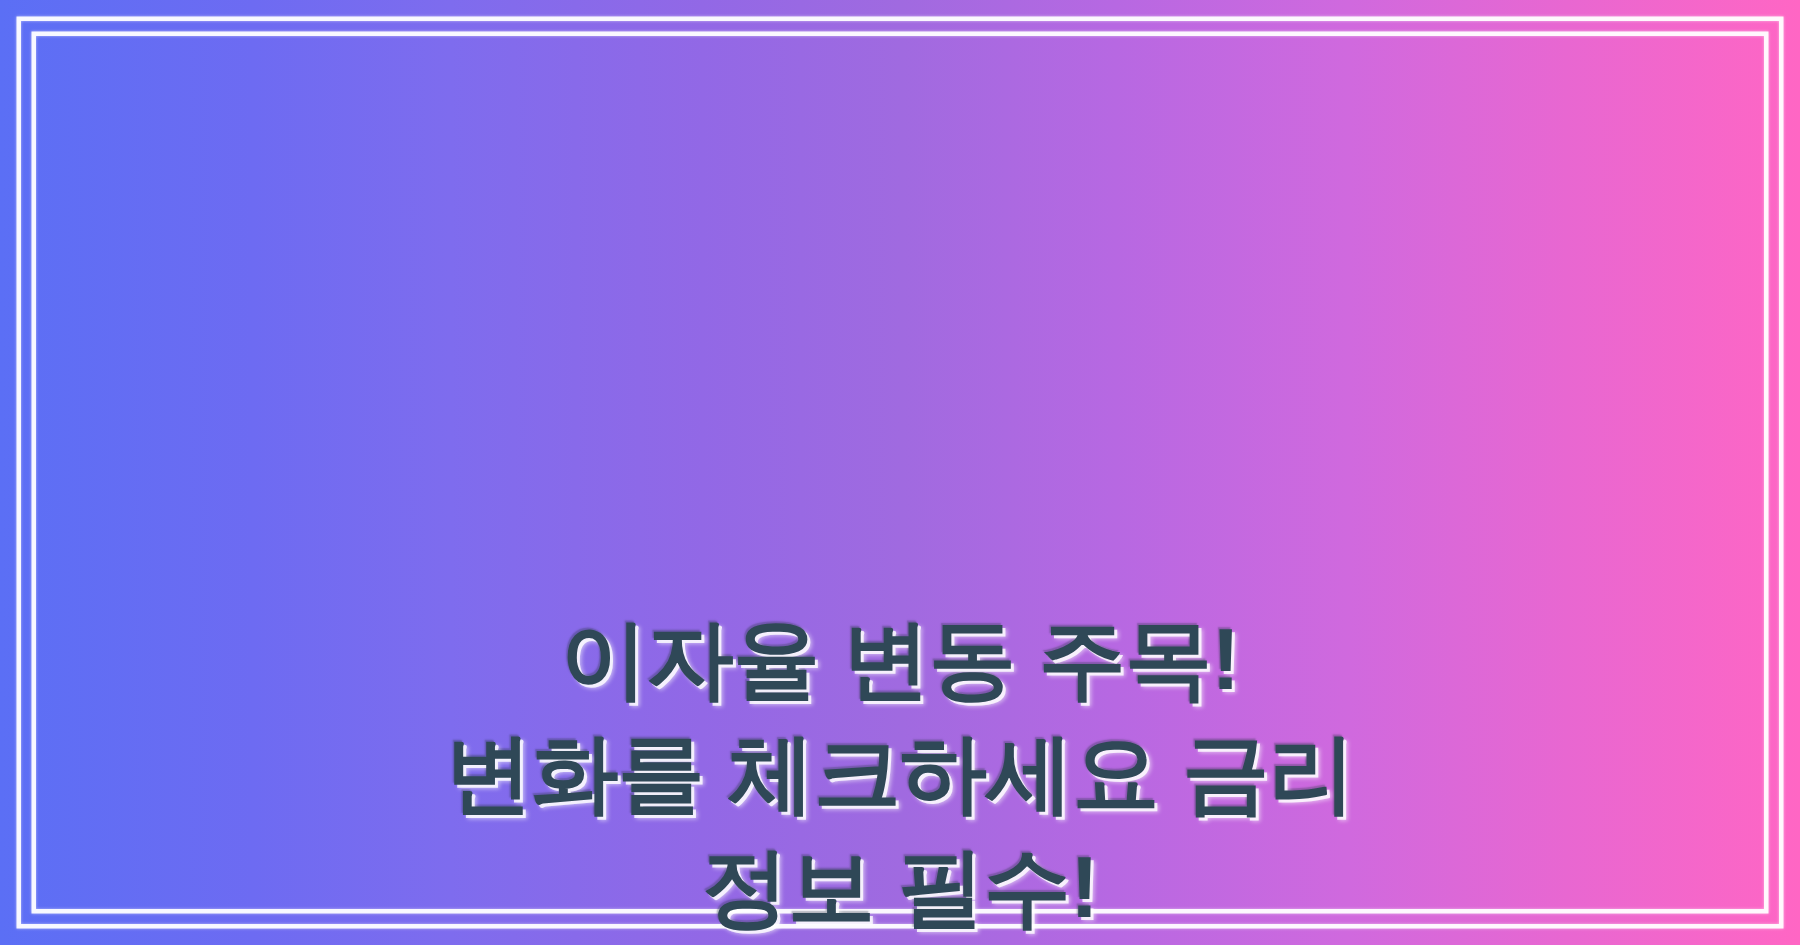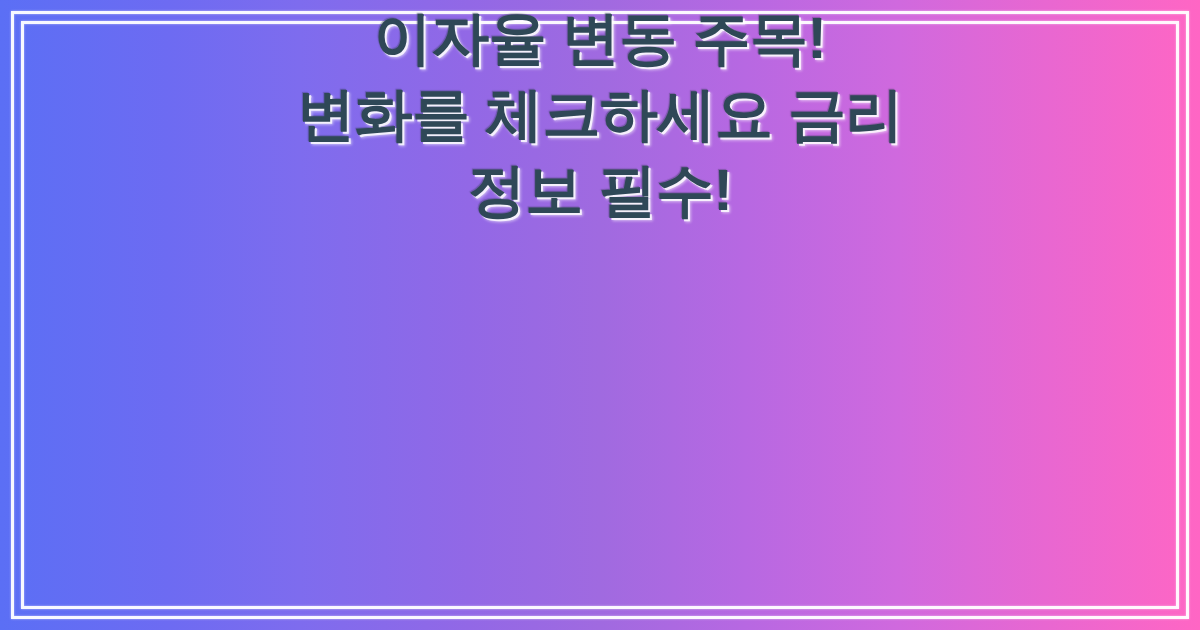--- a/index.html
+++ b/index.html
@@ -54,21 +54,21 @@
   }
 
   
   .content {
     position: absolute;
     left: 0;
     right: 0;
     top: 0;
     bottom: 0;
     display: flex;
-    align-items: flex-start;
+    align-items: flex-end;
     justify-content: center;
   }
   .headline {
     margin: 0;
     padding: 0 70px;
     text-align: center;
     font-size: 58px;
     line-height: 76px;
     font-weight: 700;
     letter-spacing: -0.5px;

